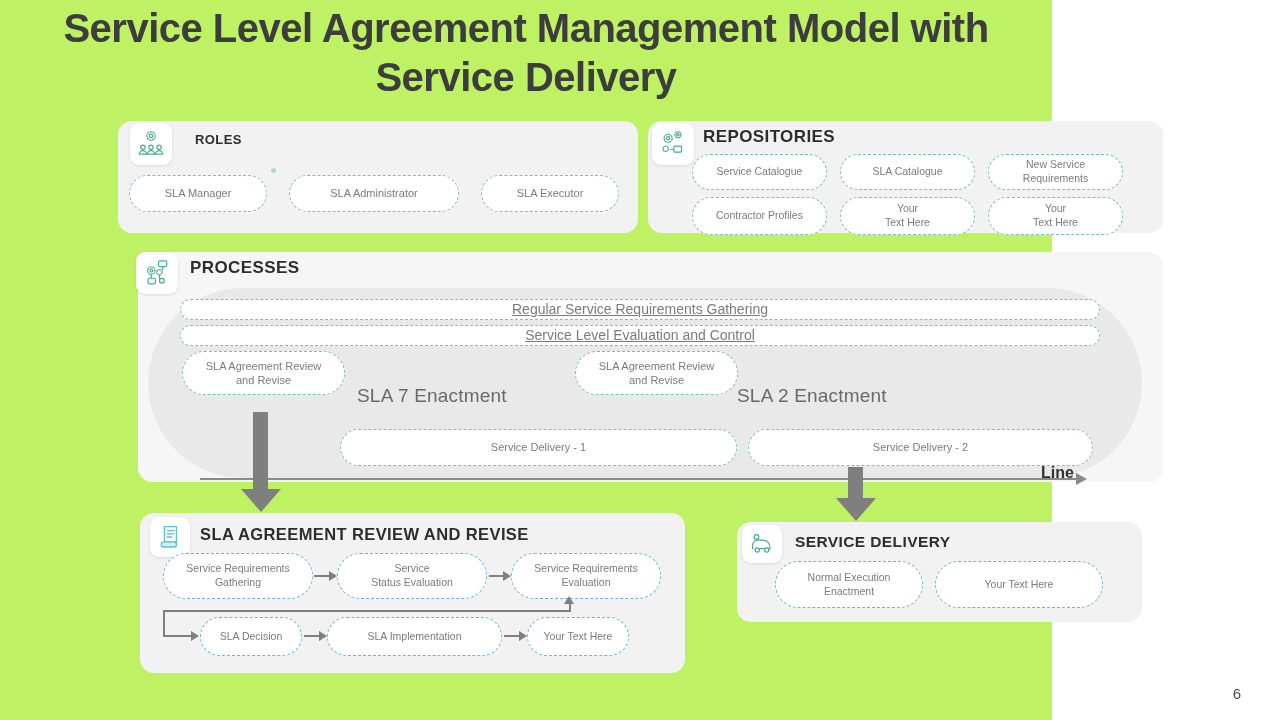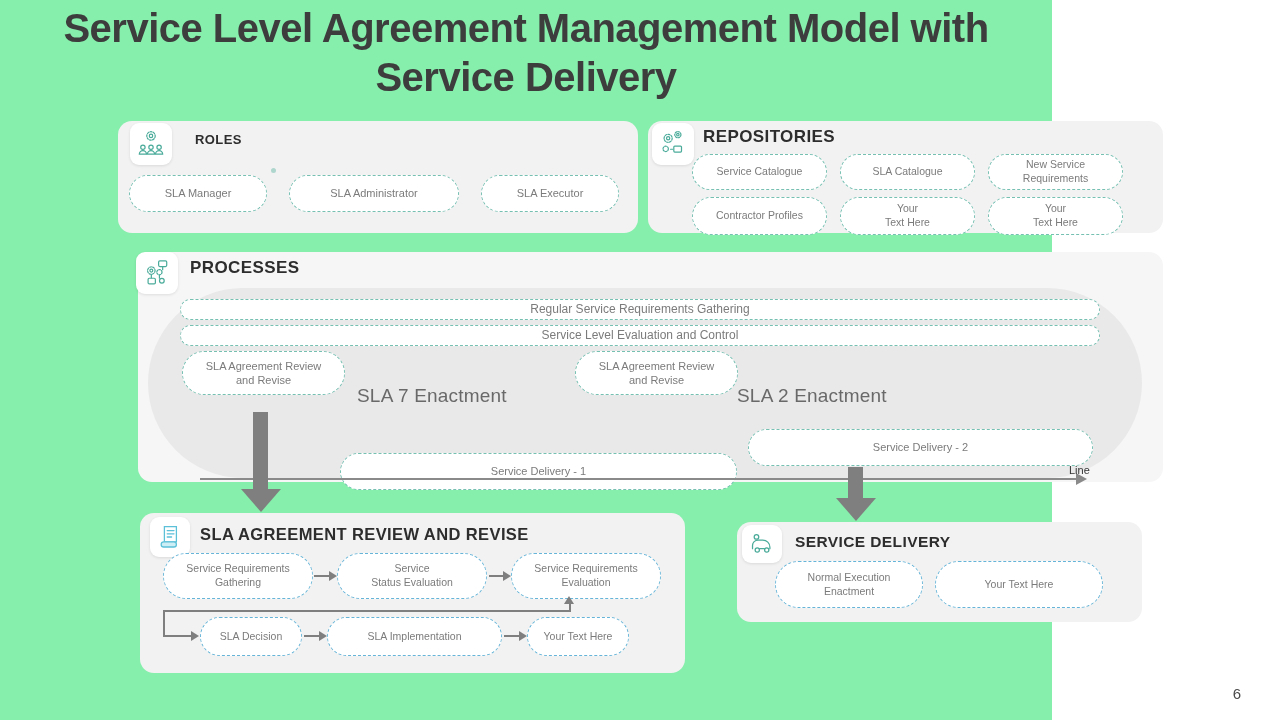--- a/index.html
+++ b/index.html
@@ -1,50 +1,50 @@
 <!DOCTYPE html>
 <html><head>
 <meta charset="utf-8">
 <style>
   html,body{margin:0;padding:0;}
   body{width:1280px;height:720px;background:#ffffff;font-family:"Liberation Sans",sans-serif;overflow:hidden;}
-  #slide{position:relative;width:1052px;height:720px;background:#86efac;}
+  #slide{position:relative;width:1052px;height:720px;background:#bef264;}
 
   .slide-title{position:absolute;top:4px;left:0;width:100%;text-align:center;
     font-size:40px;font-weight:700;color:#3d3d3d;line-height:1.22;letter-spacing:-0.5px;}
 
   .panel{position:absolute;background:#f2f2f2;border-radius:14px;}
   #processes-panel{background:#f6f6f6;}
   .blob{position:absolute;left:148px;top:288px;width:994px;height:190px;background:#e9e9e9;border-radius:95px;}
 
   .tile{position:absolute;background:#ffffff;border-radius:9px;box-shadow:0 1px 3px rgba(0,0,0,0.10);
     display:flex;align-items:center;justify-content:center;}
 
   .panel-heading{position:absolute;font-weight:800;color:#2d2d2d;letter-spacing:0.4px;}
 
   .pill{position:absolute;background:#ffffff;border:1px dashed #76c0b2;border-radius:999px;
     display:flex;align-items:center;justify-content:center;text-align:center;
     color:#7b7b7b;font-size:11px;line-height:1.3;white-space:pre-line;box-sizing:border-box;}
   .pill.blue{border-color:#66b5d8;}
-  .pill.band{font-size:12px;border-radius:11px;}
+  .pill.band{font-size:14px;border-radius:11px;text-decoration:underline;}
   .pill.small{font-size:10.5px;}
 
   .enactment{position:absolute;color:#696969;font-size:19px;letter-spacing:0.2px;}
 
   .hline,.vline{position:absolute;background:#7f7f7f;}
   .ahead-right{position:absolute;width:0;height:0;border-top:5px solid transparent;
     border-bottom:5px solid transparent;border-left:8px solid #7f7f7f;}
   .ahead-up{position:absolute;width:0;height:0;border-left:5.5px solid transparent;
     border-right:5.5px solid transparent;border-bottom:8px solid #7f7f7f;}
   .big-shaft{position:absolute;background:#7f7f7f;width:15px;}
   .big-head{position:absolute;width:0;height:0;border-left:20px solid transparent;
     border-right:20px solid transparent;border-top:23px solid #7f7f7f;}
   .timeline-head{position:absolute;width:0;height:0;border-top:6px solid transparent;
     border-bottom:6px solid transparent;border-left:11px solid #8a8a8a;}
-  .timeline-label{position:absolute;font-size:11px;font-weight:400;color:#333;margin-left:28px;}
+  .timeline-label{position:absolute;font-size:16px;font-weight:700;color:#333;}
 
   .page-number{position:absolute;left:1222px;top:685px;width:30px;text-align:center;
     font-size:15px;color:#4a4a4a;}
   .deco-dot{position:absolute;width:5px;height:5px;border-radius:50%;background:#aed6cd;}
   svg{display:block;}
 </style>
 </head>
 <body>
 
 <div id="slide">
@@ -116,21 +116,21 @@
   <div class="pill band" style="left:180px;top:325px;width:920px;height:21px;">Service Level Evaluation and Control</div>
 
   <div class="pill" style="left:182px;top:351px;width:163px;height:44px;">SLA Agreement Review
 and Revise</div>
   <div class="pill" style="left:575px;top:351px;width:163px;height:44px;">SLA Agreement Review
 and Revise</div>
 
   <div class="enactment" style="left:357px;top:385px;">SLA 7 Enactment</div>
   <div class="enactment" style="left:737px;top:385px;">SLA 2 Enactment</div>
 
-  <div class="pill" style="left:340px;top:429px;width:397px;height:37px;margin-top:24px;">Service Delivery  - 1</div>
+  <div class="pill" style="left:340px;top:429px;width:397px;height:37px;">Service Delivery  - 1</div>
   <div class="pill" style="left:748px;top:429px;width:345px;height:37px;">Service Delivery  - 2</div>
 
   <div class="hline" style="left:200px;top:478px;width:876px;height:2px;background:#8a8a8a;"></div>
   <div class="timeline-head" style="left:1076px;top:473px;"></div>
   <div class="timeline-label" style="left:1041px;top:464px;">Line</div>
 
   <div class="big-shaft" style="left:253px;top:412px;height:77px;"></div>
   <div class="big-head" style="left:241px;top:489px;"></div>
   <div class="big-shaft" style="left:848px;top:467px;height:31px;"></div>
   <div class="big-head" style="left:836px;top:498px;"></div>

